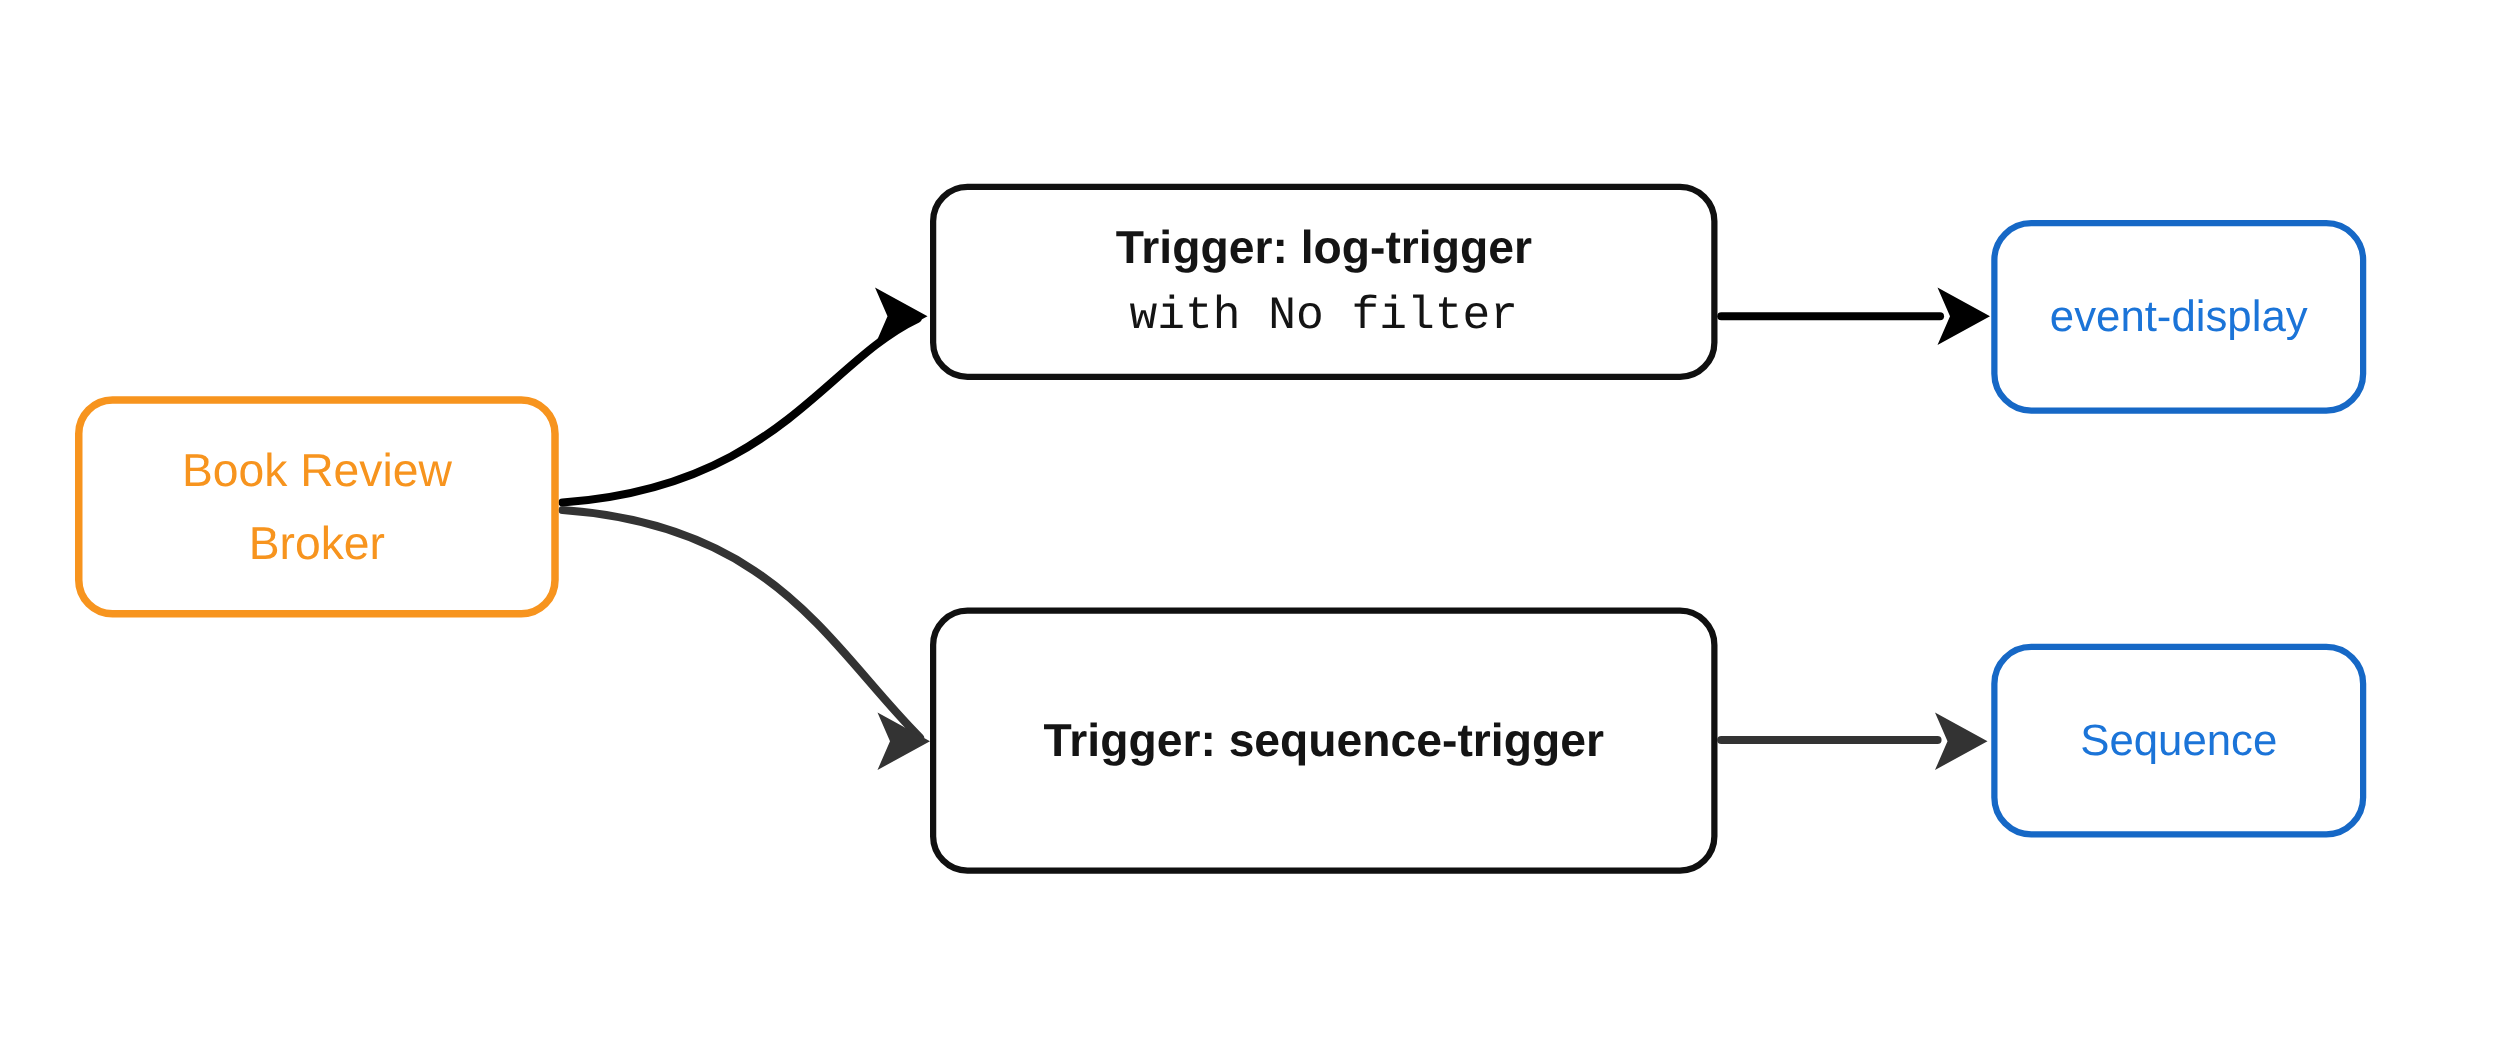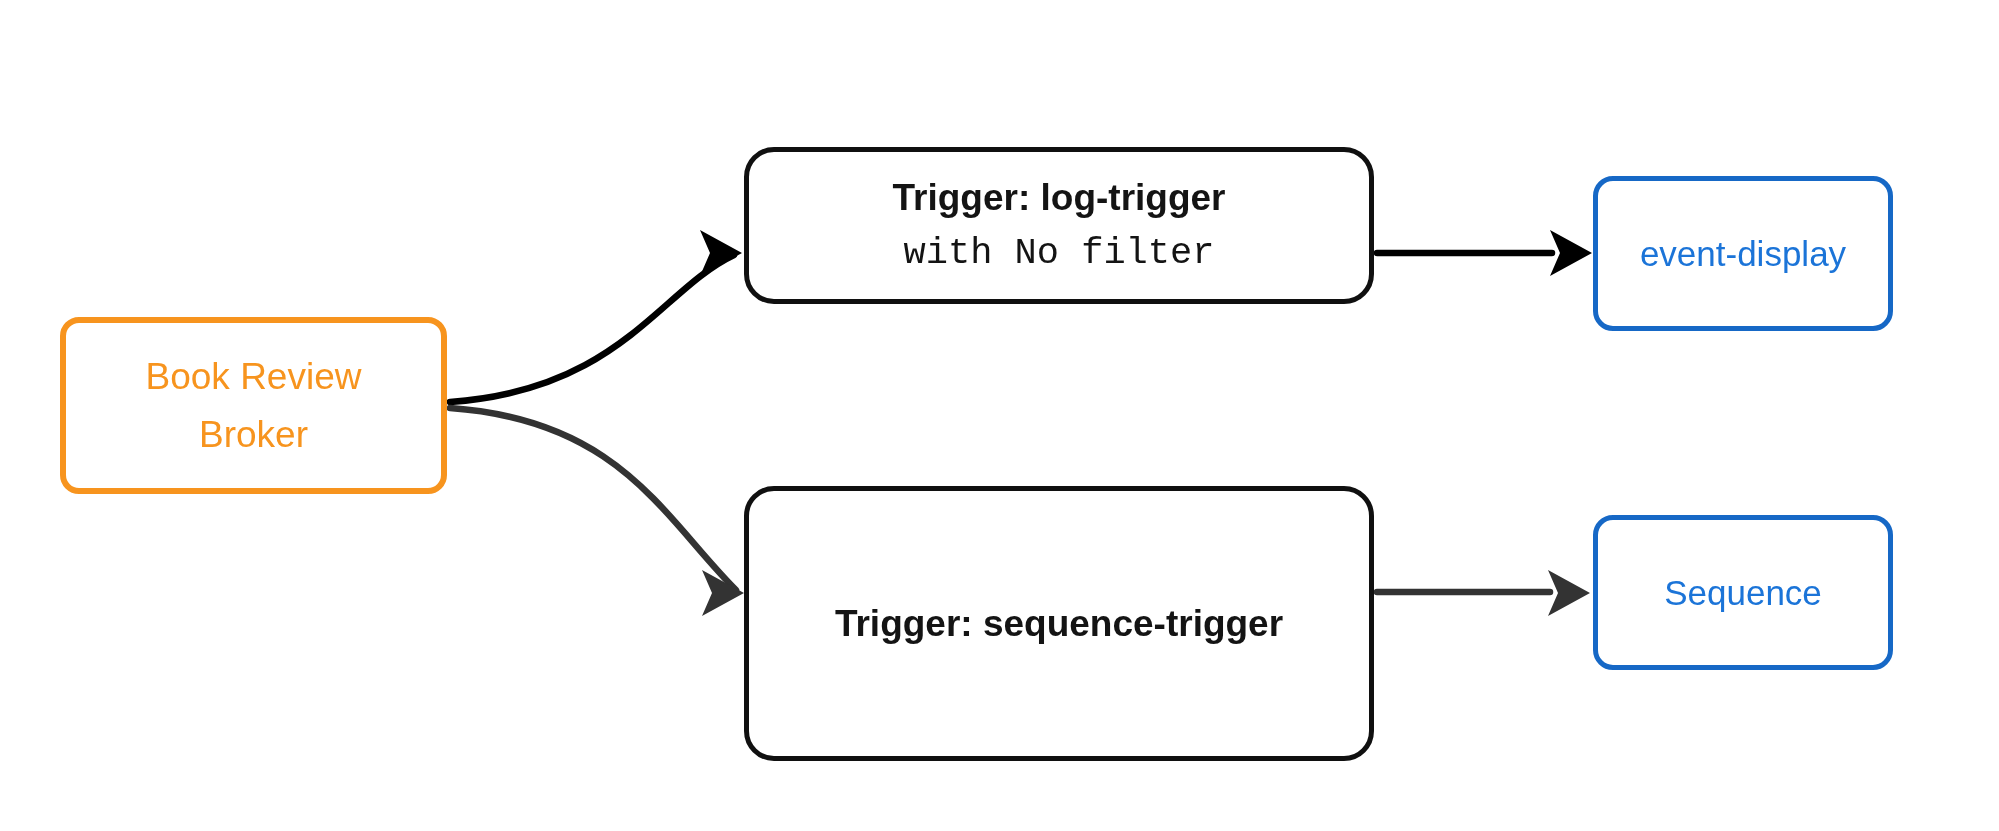--- a/index.html
+++ b/index.html
@@ -34,45 +34,45 @@
     display: flex;
     flex-direction: column;
     align-items: center;
     justify-content: center;
     text-align: center;
   }
   .node-broker {
     left: 60px; top: 317px;
     width: 387px; height: 177px;
     border: 6px solid var(--broker_accent, #f7941e);
-    border-radius: 19px;
+    border-radius: 30px;
     color: var(--broker_accent, #f7941e);
     font-size: 37px;
     line-height: 1.55;
   }
   .node-broker .wrap-label {
     max-width: 260px;
   }
   .node-trigger {
     width: 630px;
     border: 5px solid var(--trigger_border, #101010);
     border-radius: 30px;
     color: var(--trigger_text, #141414);
     font-size: 37px;
     line-height: 1.5;
   }
   .node-trigger-log      { left: 744px; top: 147px; height: 157px; }
-  .node-trigger-sequence { left: 744px; top: 486px; height: 275px; }
+  .node-trigger-sequence { left: 744px; top: 486px; height: 213px; }
   .node-trigger .title    { font-weight: 700; }
   .node-trigger .subtitle { font-weight: 400; font-family: Liberation Mono, monospace; }
 
   .node-sink {
     width: 300px; height: 155px;
     border: 5px solid var(--sink_border, #1668c6);
-    border-radius: 20px;
+    border-radius: 32px;
     color: var(--sink_text, #1b74d8);
     font-size: 35px;
   }
   .node-sink-event-display { left: 1593px; top: 176px; }
   .node-sink-sequence      { left: 1593px; top: 515px; }
 </style>
 </head>
 <body>
 
 <div class="canvas">

